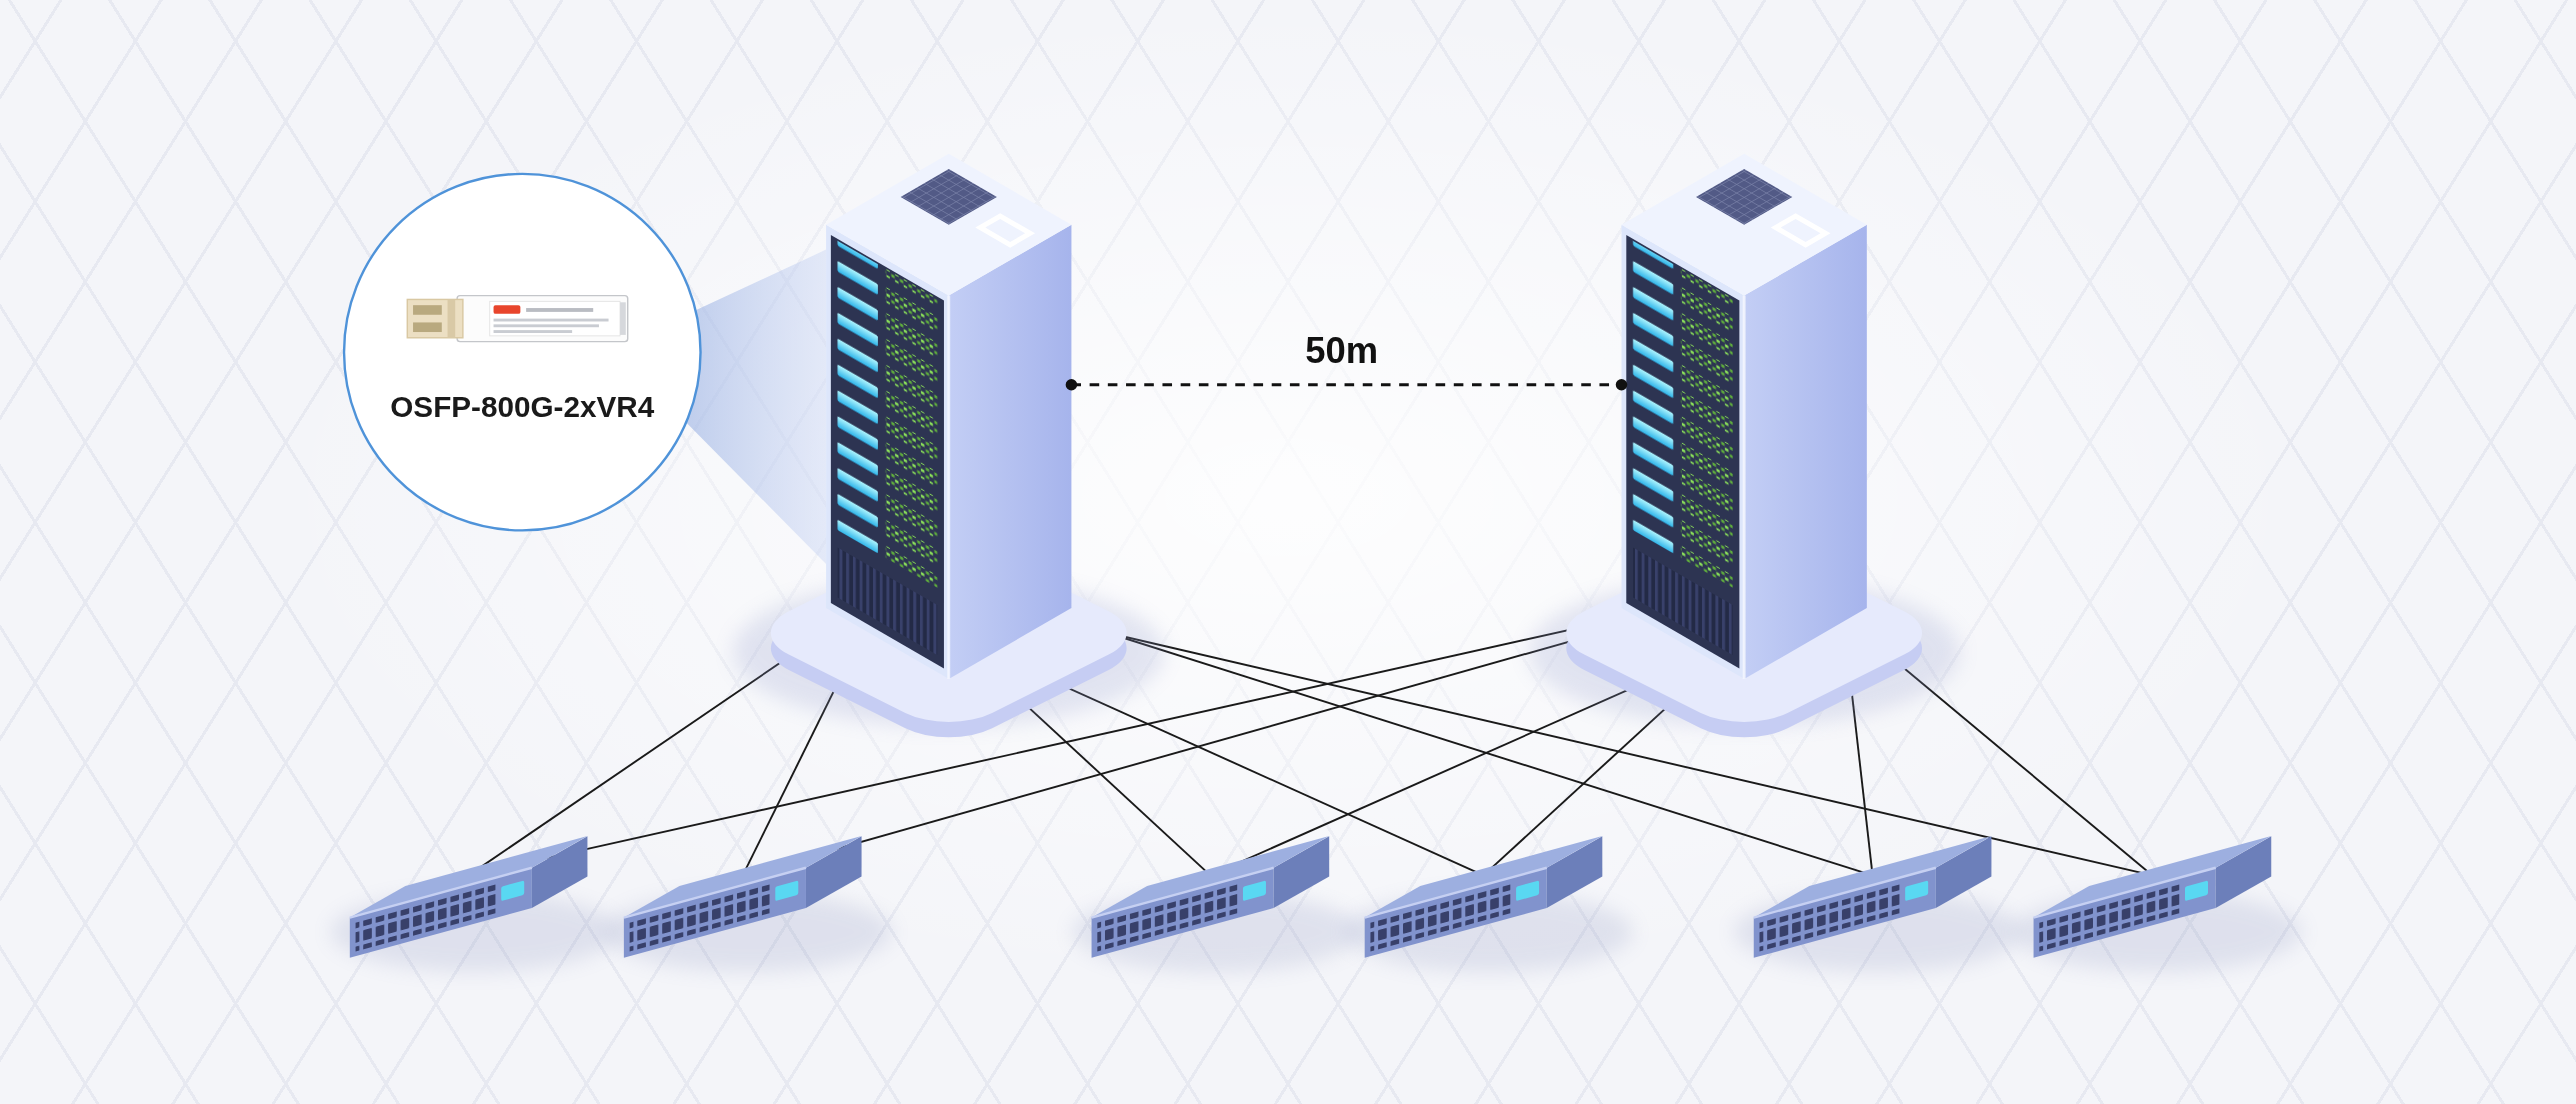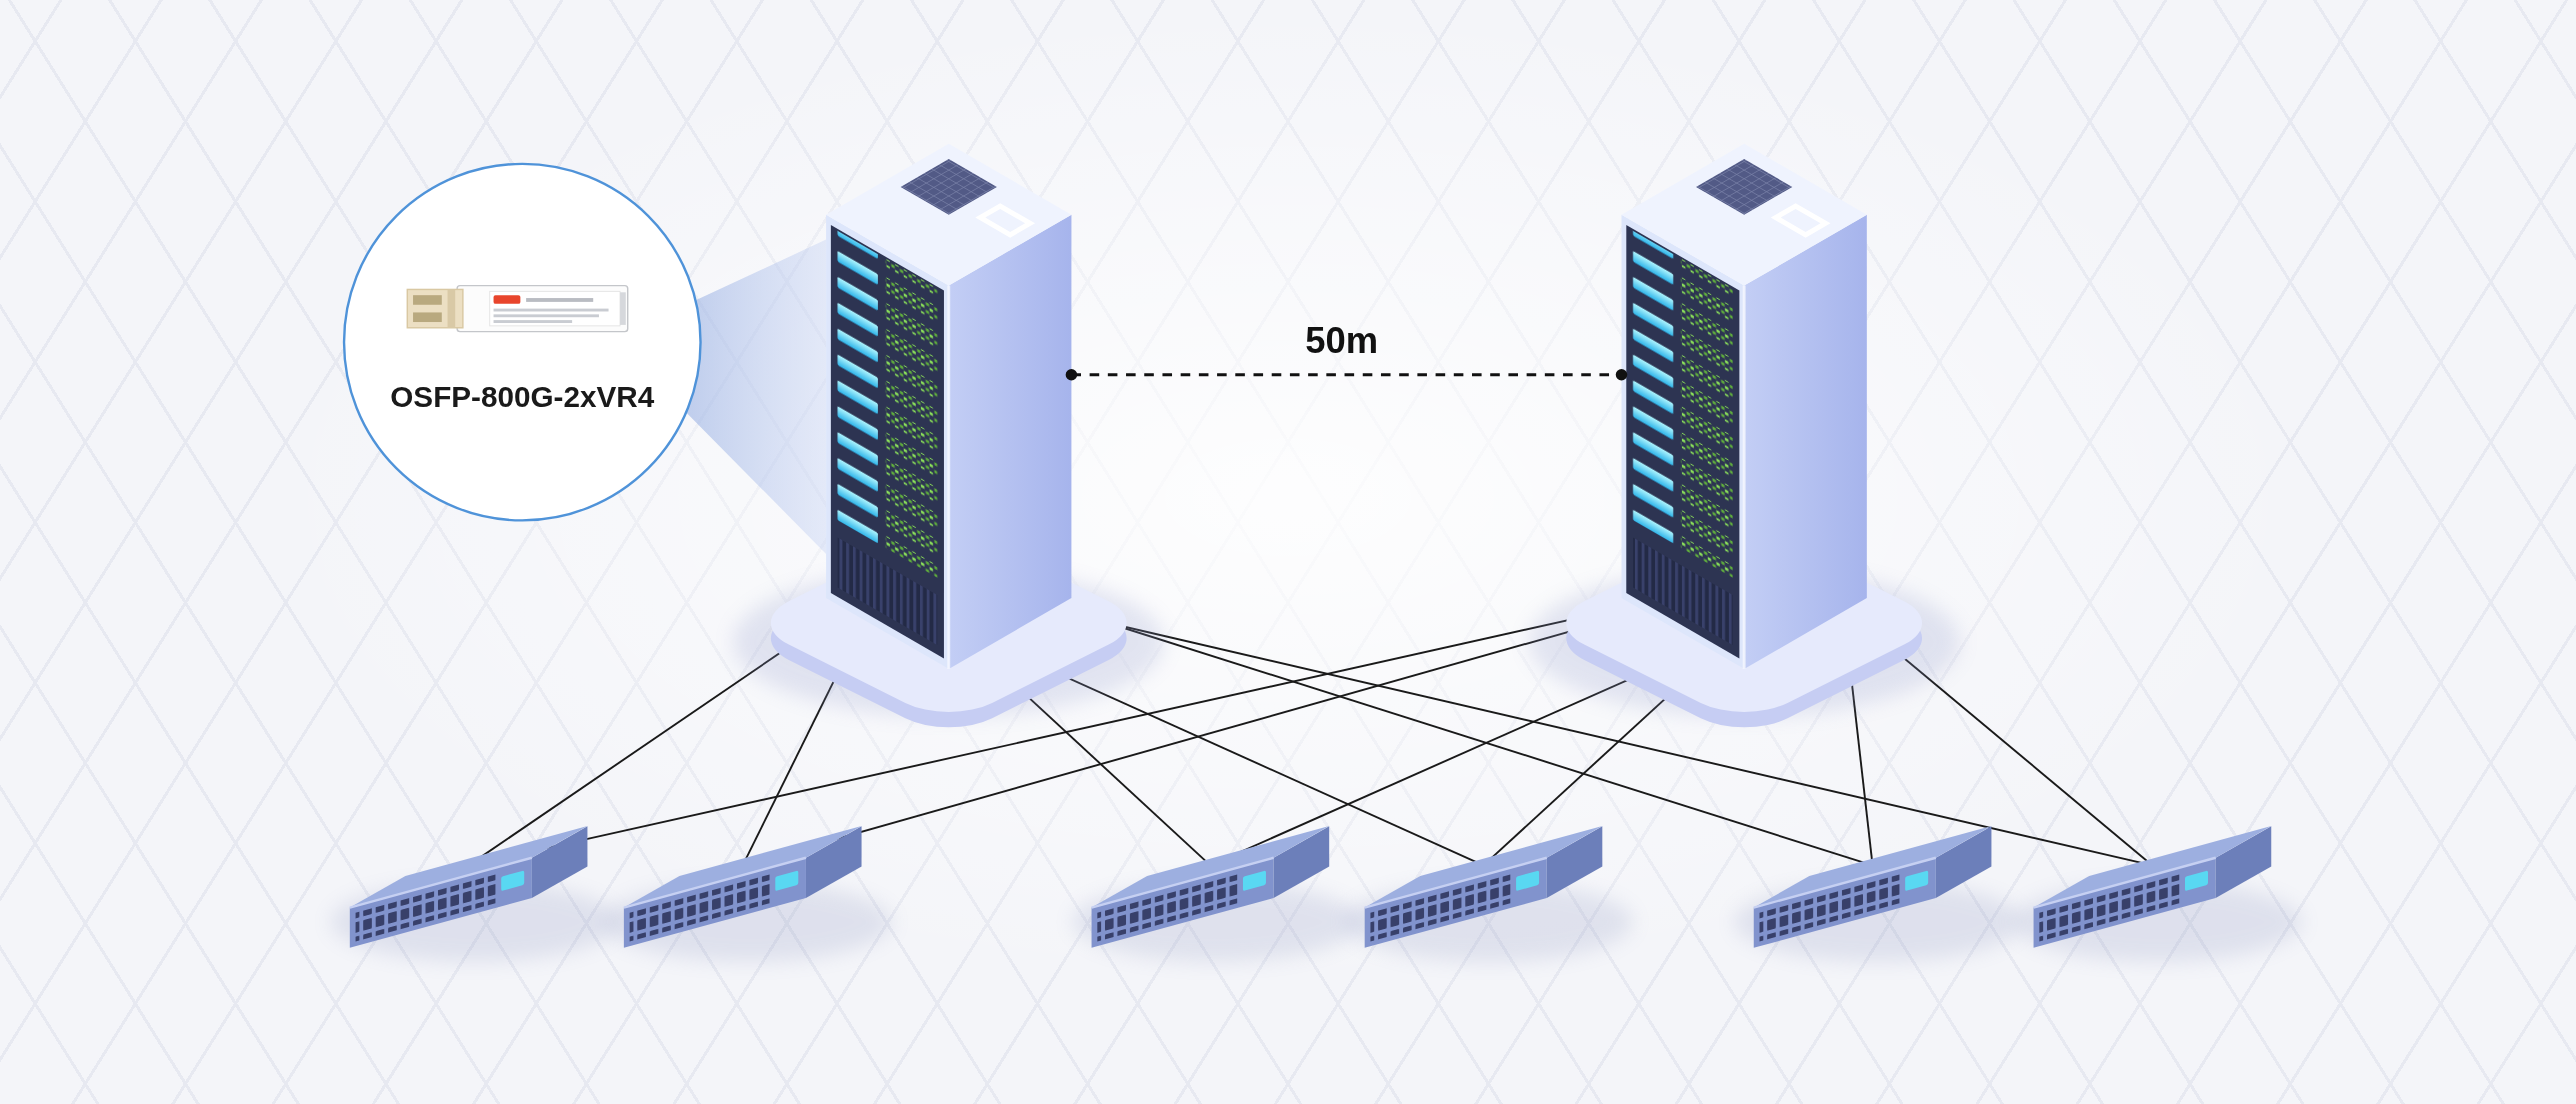--- a/index.html
+++ b/index.html
@@ -5,21 +5,21 @@
   html,body{margin:0;padding:0;}
   body{
     width:2576px;height:1105px;overflow:hidden;
     font-family:"Liberation Sans", sans-serif;
     background:
       radial-gradient(ellipse 1438px 690px at 50% 45%, rgba(255,255,255,.85), rgba(255,255,255,0) 72%),
       repeating-linear-gradient(58deg, transparent 0 82px, #e7e9f1 82px 85px),
       repeating-linear-gradient(-58deg, transparent 0 82px, #e7e9f1 82px 85px),
       #f4f5f9;
   }
-  .stage{position:relative;width:2576px;height:779px;}
+  .stage{position:relative;width:2576px;height:779px;margin-top:10px;}
   svg{position:absolute;left:0;top:0;}
   .callout-label{font-family:"Liberation Sans",sans-serif;font-size:31px;font-weight:700;fill:#1a1a1a;}
   .distance-label{font-family:"Liberation Sans",sans-serif;font-size:38px;font-weight:600;fill:#111111;}
 </style>
 </head>
 <body>
 
 <div class="stage">
 <svg width="2576" height="1105" viewBox="0 0 2688 1153">
   <defs>

